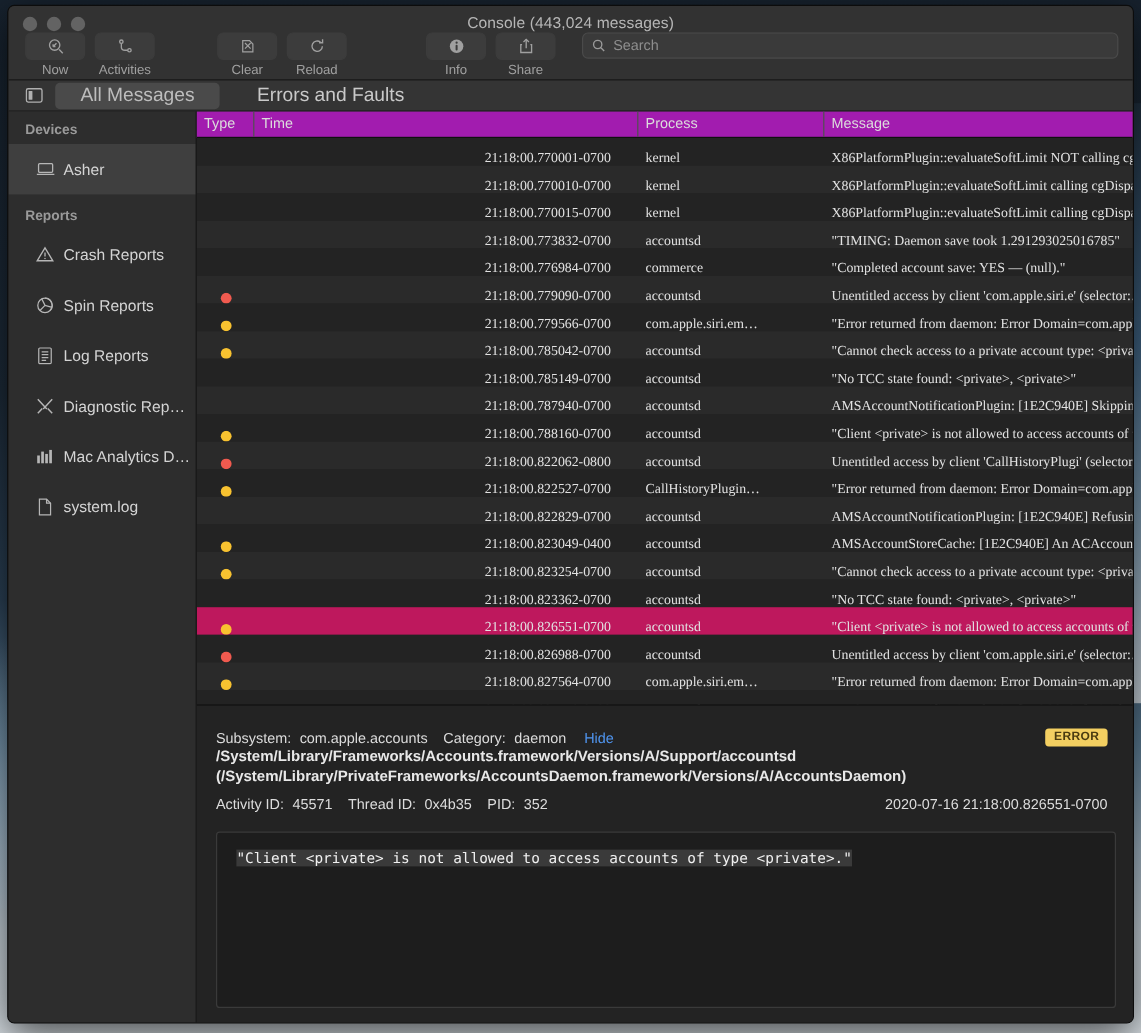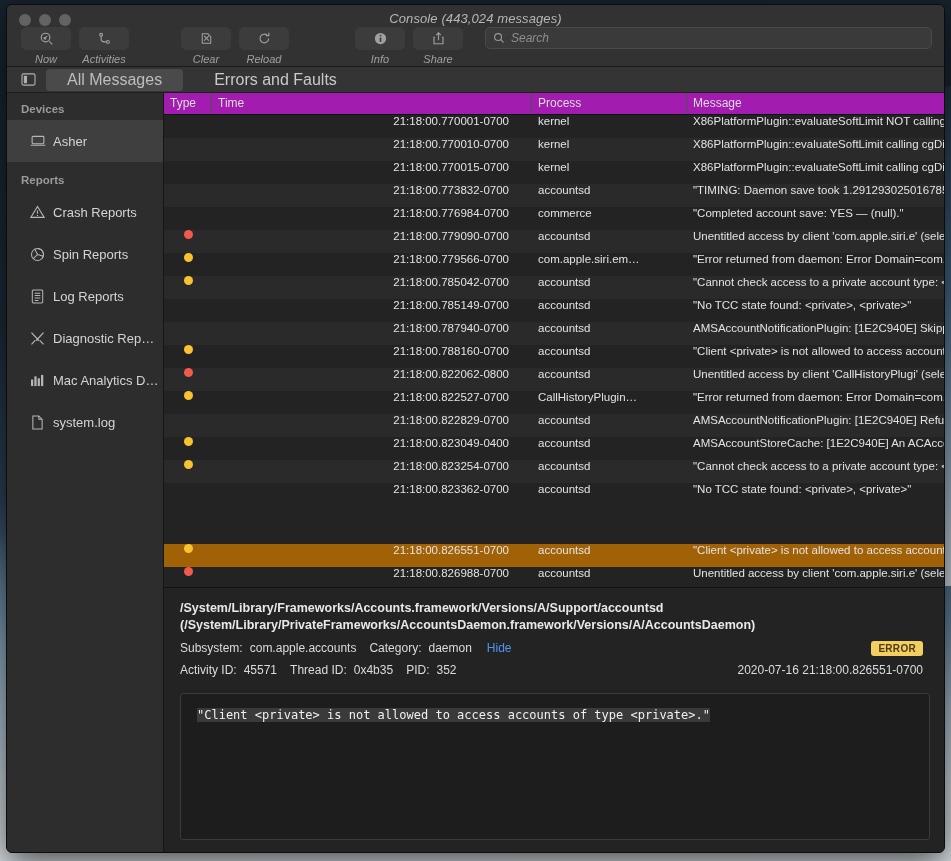--- a/index.html
+++ b/index.html
@@ -31,21 +31,20 @@
     box-shadow:0 10px 34px rgba(0,0,0,.65);
     display:flex; flex-direction:column;
   }
 
   
   #titlebar {
     height:62px; flex:none;
     background:#323232;
     border-bottom:1px solid #1a1a1a;
     position:relative;
-    font-style:italic;
   }
   #traffic { position:absolute; left:12px; top:9px; display:flex; gap:8px; }
   #traffic span { width:12px; height:12px; border-radius:50%; background:#636363; display:block; }
   #wintitle {
     position:absolute; left:0; right:0; top:6px;
     text-align:center; font-size:13px; color:#b6b6b6;
     letter-spacing:.1px;
   }
   #toolbar {
     position:absolute; left:0; right:0; top:22px; height:40px;
@@ -109,26 +108,26 @@
     display:flex; font-size:12px; color:#dcdcdc;
   }
   #thead .th { padding:3px 0 0 6px; border-right:1px solid #505050; }
   .c-type { width:48px; }
   .c-time { width:320px; }
   .c-proc { width:155px; }
   .c-msg  { flex:1; border-right:none !important; }
 
   #rows { flex:none; height:472px; overflow:hidden; }
   .row {
-    height:23px; display:flex; align-items:flex-start;
-    font-family:Liberation Sans, sans-serif; font-size:11.5px; color:#e2e2e2;
+    height:23px; display:flex; align-items:flex-end;
+    font-family:Liberation Serif, serif; font-size:11.5px; color:#e2e2e2;
     background:#232323;
   }
   .row.alt { background:#2a2a2a; }
-  .row.sel { background:#a16207;margin-top:38px; }
+  .row.sel { background:#be185d; }
   .cell { padding-left:6px; white-space:nowrap; overflow:hidden; }
   .cell.c-type { display:flex; align-items:center; justify-content:center; padding:0; }
   .cell.c-time { text-align:right; padding-right:23px; }
   .dot { width:9px; height:9px; border-radius:50%; display:block; }
   .dot.error { background:#f05a4f; }
   .dot.fault { background:#f8c230; }
 
   
   #detail {
     flex:1; min-height:0; background:#232323;
@@ -505,31 +504,31 @@
           </div>
           <div class="row">
             <div class="cell c-type"></div>
             <div class="cell c-time">21:18:00.831178-0700</div>
             <div class="cell c-proc">accountsd</div>
             <div class="cell c-msg">AMSAccountNotificationPlugin: [1E2C940E] Finished processi…</div>
           </div>
         </div>
 
       <div id="detail">
-        <div id="d-path">/System/Library/Frameworks/Accounts.framework/Versions/A/Support/accountsd (/System/Library/PrivateFrameworks/AccountsDaemon.framework/Versions/A/AccountsDaemon)</div>
-
         <div id="d-meta1">
           <span>Subsystem:</span>
           <span>com.apple.accounts</span>
           <span style="margin-left:6px">Category:</span>
           <span>daemon</span>
           <span id="d-hide" style="margin-left:8px">Hide</span>
           <span class="spacer"></span>
           <span id="badge">ERROR</span>
         </div>
+
+        <div id="d-path">/System/Library/Frameworks/Accounts.framework/Versions/A/Support/accountsd (/System/Library/PrivateFrameworks/AccountsDaemon.framework/Versions/A/AccountsDaemon)</div>
 
         <div id="d-meta2">
           <span>Activity ID:</span>
           <span>45571</span>
           <span style="margin-left:6px">Thread ID:</span>
           <span>0x4b35</span>
           <span style="margin-left:6px">PID:</span>
           <span>352</span>
           <span class="spacer"></span>
           <span id="d-ts">2020-07-16 21:18:00.826551-0700</span>

